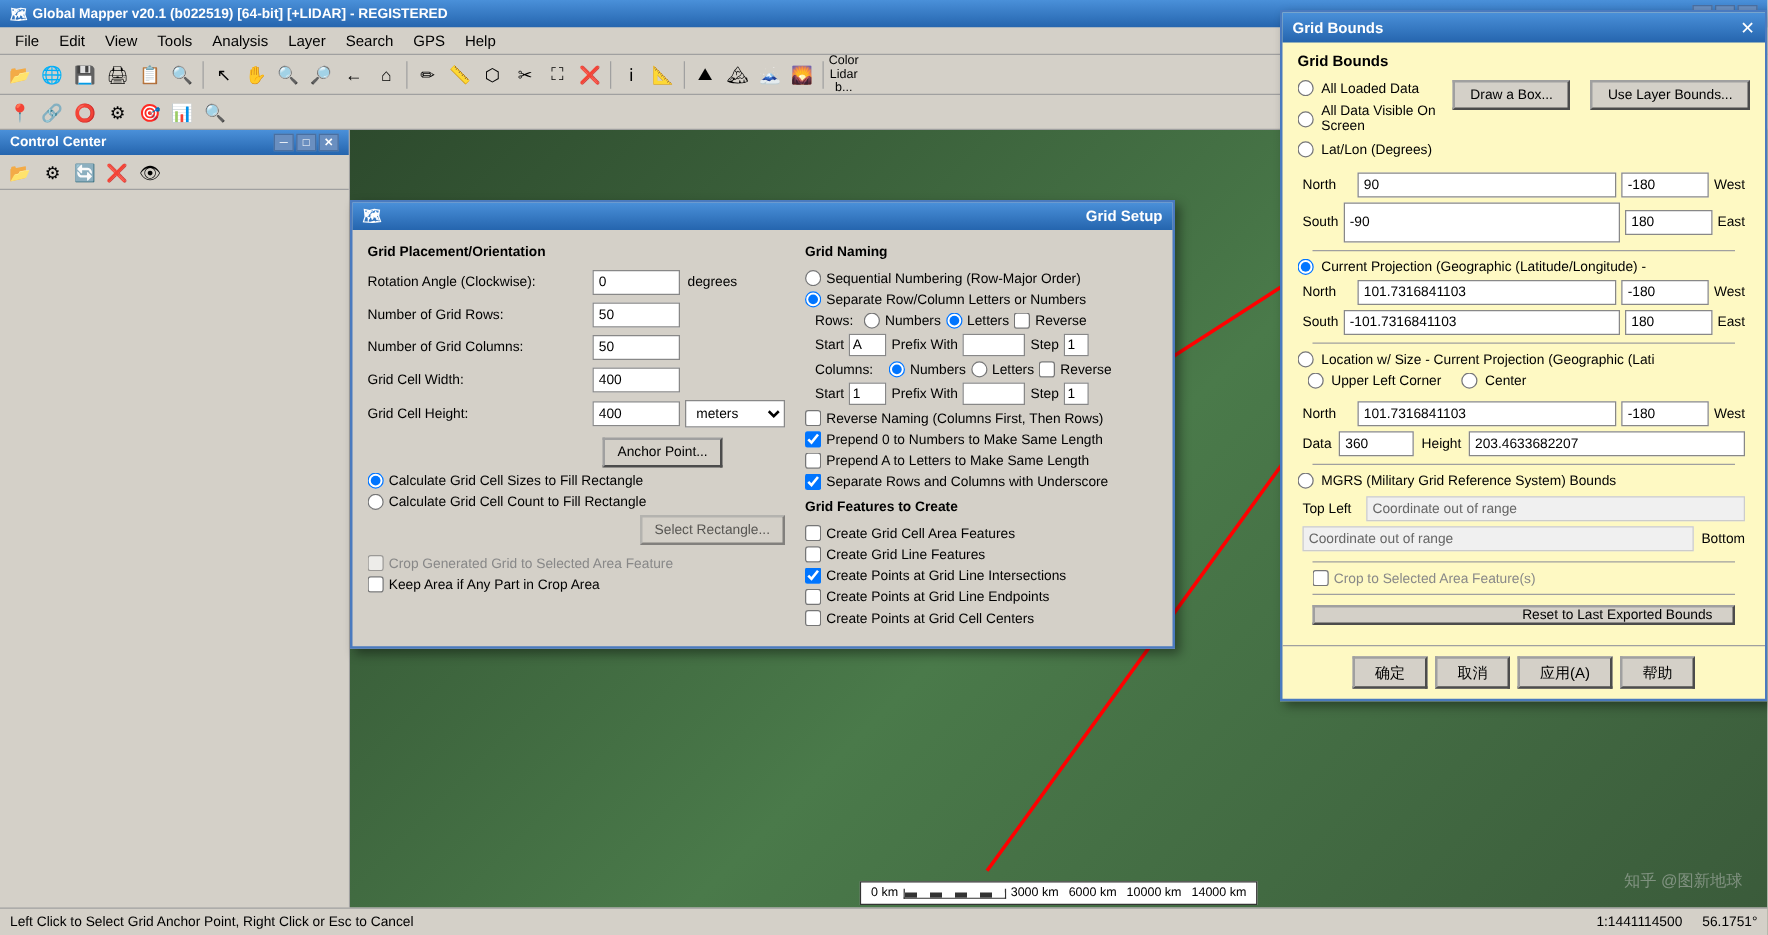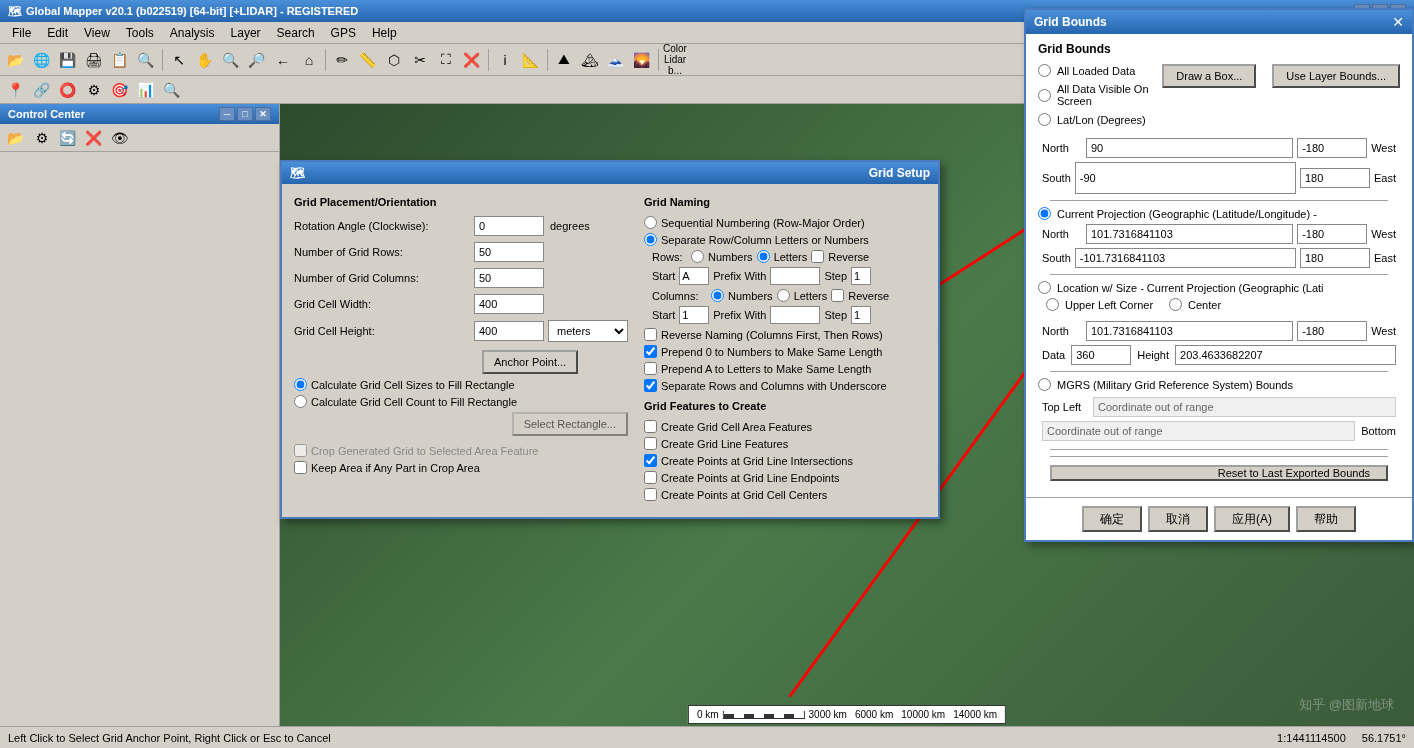--- a/index.html
+++ b/index.html
@@ -63,21 +63,21 @@
     
     .dialog-columns { display: flex; gap: 16px; }
     .dialog-col-left { flex: 1; }
     .dialog-col-right { flex: 1; }
     
     .dialog-footer { display: flex; justify-content: center; gap: 8px; padding: 8px 12px; border-top: 1px solid #a0a0a0; }
     
     .anchor-btn { height: 24px; padding: 0 10px; background: #d4d0c8; border: 2px outset #a0a0a0; font-size: 11px; cursor: pointer; }
     
     
-    .dialog-grid-bounds { position: absolute; top: 8px; right: 0; width: 390px; background: #ffffff; border: 2px solid #4a7abf; box-shadow: 4px 4px 8px rgba(0,0,0,0.4); z-index: 20; }
+    .dialog-grid-bounds { position: absolute; top: 8px; right: 0; width: 390px; background: #fef9c3; border: 2px solid #4a7abf; box-shadow: 4px 4px 8px rgba(0,0,0,0.4); z-index: 20; }
     
     .gb-section { padding: 8px 12px; }
     .gb-title { font-weight: bold; font-size: 12px; margin-bottom: 8px; }
     
     .radio-option { display: flex; align-items: center; margin-bottom: 6px; }
     .radio-option input[type=radio] { margin-right: 6px; }
     .radio-option label { font-size: 11px; }
     
     .bounds-btn { height: 24px; padding: 0 12px; background: #d4d0c8; border: 2px outset #a0a0a0; font-size: 11px; cursor: pointer; white-space: nowrap; }
     
@@ -509,20 +509,24 @@
         <input type="text" style="flex: 1 1 0%; height: 20px; border: 1px solid rgb(204, 204, 204); background: rgb(240, 240, 240); font-size: 11px; padding: 0px 4px; color: rgb(102, 102, 102);" value="Coordinate out of range" readonly="">
       </div>
 
       <div style="display:flex;align-items:center;gap:6px;margin-bottom:8px;padding:0 4px;justify-content:flex-end;">
         <input type="text" style="flex: 1 1 0%; height: 20px; border: 1px solid rgb(204, 204, 204); background: rgb(240, 240, 240); font-size: 11px; padding: 0px 4px; color: rgb(102, 102, 102);" value="Coordinate out of range" readonly="">
         <span style="font-size:11px">Bottom</span>
       </div>
 
       <hr class="section-divider">
 
+      <div class="crop-checkbox">
+        <input type="checkbox" id="cropFeat" style="">
+        <label for="cropFeat">Crop to Selected Area Feature(s)</label>
+      </div>
 
       <hr class="section-divider">
 
       <button class="reset-btn">Reset to Last Exported Bounds</button>
     </div>
 
     <div class="gb-footer">
       <button class="gb-footer-btn">确定</button>
       <button class="gb-footer-btn">取消</button>
       <button class="gb-footer-btn">应用(A)</button>

